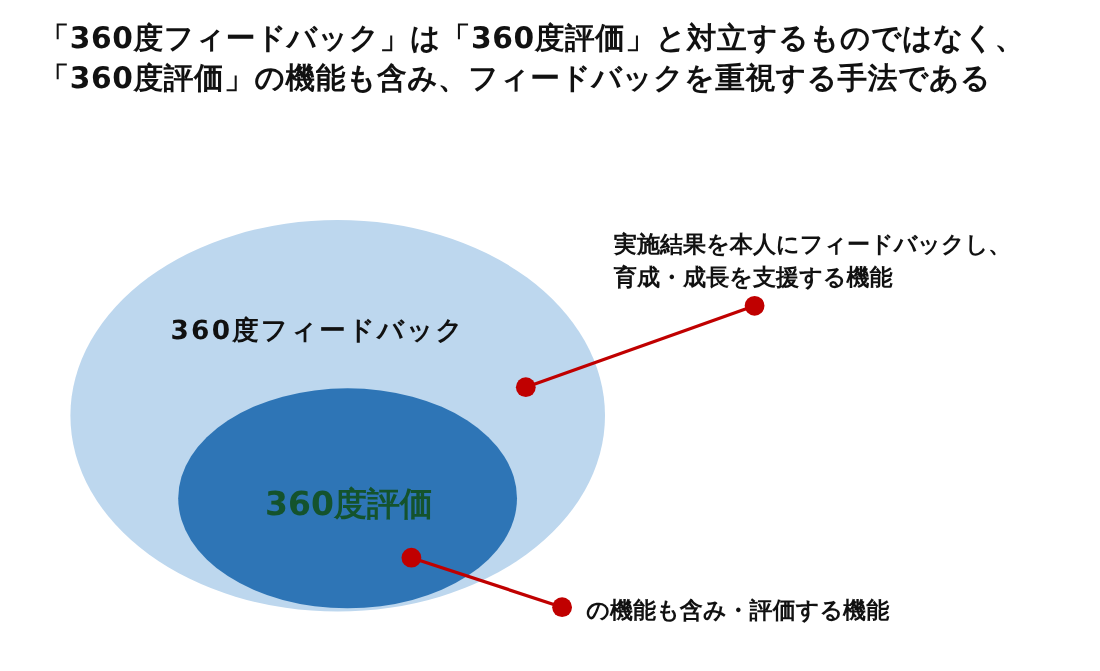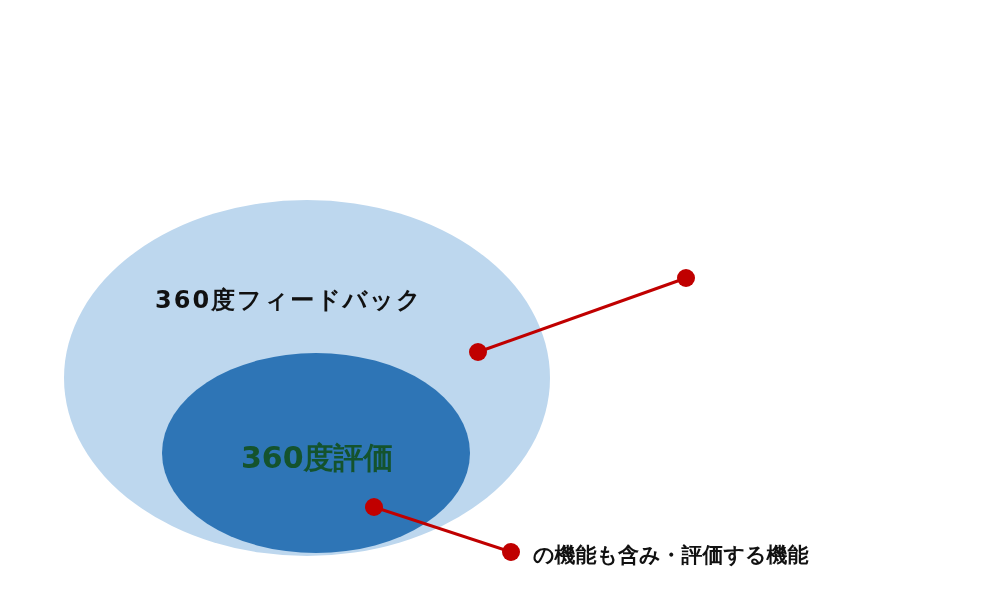--- a/index.html
+++ b/index.html
@@ -13,36 +13,40 @@
     .outer-label { left: 155px; top: 284px; font-size: 24px; letter-spacing: 2px; color: #111111; }
     .inner-label { left: 241px; top: 438px; font-size: 30px; color: #14532d; }
     .callout { font-size: 21px; line-height: 30px; color: #111111; }
     .callout-top { left: 558px; top: 207px; }
     .callout-bottom { left: 533px; top: 540px; }
   </style>
 </head>
 <body>
 
 <div class="title">
+  <div>「360度フィードバック」は「360度評価」と対立するものではなく、</div>
+  <div>「360度評価」の機能も含み、フィードバックを重視する手法である</div>
 </div>
 
 <svg class="diagram" width="1000" height="610" viewBox="0 0 1000 610">
   <ellipse cx="307" cy="378" rx="243" ry="178" fill="#bdd7ee"></ellipse>
   <ellipse cx="316" cy="453" rx="154" ry="100" fill="#2e75b6"></ellipse>
 
   <line x1="478" y1="352" x2="686" y2="278" stroke="#c00000" stroke-width="3"></line>
   <circle cx="478" cy="352" r="9" fill="#c00000"></circle>
   <circle cx="686" cy="278" r="9" fill="#c00000"></circle>
 
   <line x1="374" y1="507" x2="511" y2="552" stroke="#c00000" stroke-width="3"></line>
   <circle cx="374" cy="507" r="9" fill="#c00000"></circle>
   <circle cx="511" cy="552" r="9" fill="#c00000"></circle>
 </svg>
 
 <div class="label outer-label">360度フィードバック</div>
 <div class="label inner-label">360度評価</div>
 
 <div class="label callout callout-top">
+  <div>実施結果を本人にフィードバックし、</div>
+  <div>育成・成長を支援する機能</div>
 </div>
 
 <div class="label callout callout-bottom">
   <div>の機能も含み・評価する機能</div>
 </div>
 
 </body></html>

